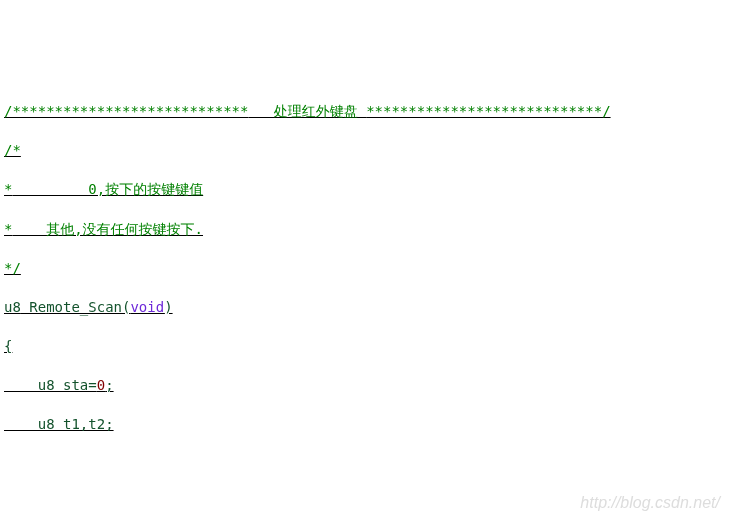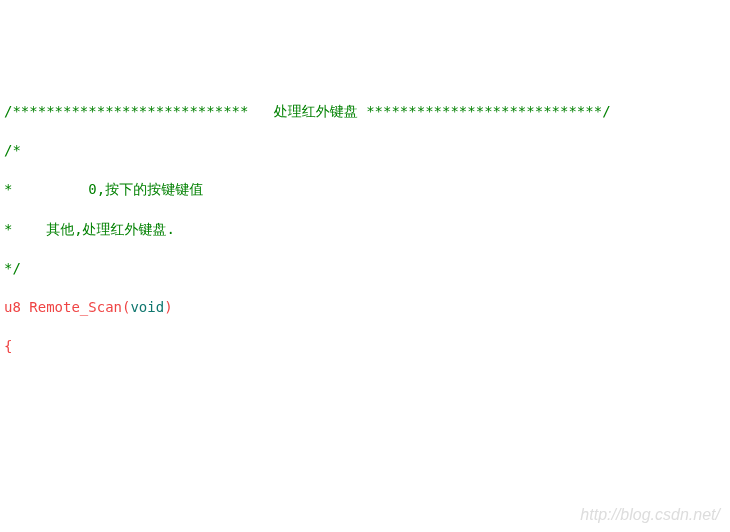--- a/index.html
+++ b/index.html
@@ -10,48 +10,50 @@
       line-height: 1.4;
       background: #ffffff;
       color: #000000;
       white-space: pre;
       position: relative;
       width: 730px;
       height: 532px;
       box-sizing: border-box;
       overflow: hidden;
     }
-    .line { white-space: pre; }
+    .line { white-space: pre; text-decoration: underline; }
     .maroon { color: #800000; }
     .green { color: #008000; }
-    .blue { color: #0f766e; }
-    .black { color: #ef4444; }
+    .blue { color: #6d28d9; }
+    .black { color: #14532d; }
     .watermark {
       position: absolute;
-      bottom: 6px;
+      bottom: 18px;
       right: 10px;
       color: #dddddd;
       font-family: Arial, sans-serif;
       font-size: 16px;
       font-style: italic;
     }
   </style>
 </head>
 <body>
 
 
 
 <div>
 <div class="line"><span class="green">/****************************</span><span class="green">   处理红外键盘 </span><span class="green">****************************/</span></div>
 <div class="line"><span class="green">/*</span></div>
 <div class="line"><span class="green">*</span><span class="green">         0,按下的按键键值</span></div>
-<div class="line"><span class="green">*</span><span class="green">    其他,处理红外键盘.</span></div>
+<div class="line"><span class="green">*</span><span class="green">    其他,没有任何按键按下.</span></div>
 <div class="line"><span class="green">*/</span></div>
 <div class="line"><span class="black">u8</span><span class="black"> Remote_Scan(</span><span class="blue">void</span><span class="black">)</span></div>
 <div class="line"><span class="black">{</span></div>
+<div class="line"><span class="black">    u8 sta=</span><span class="maroon">0</span><span class="black">;</span></div>
+<div class="line"><span class="black">    u8 t1,t2;</span></div>
 
 
 
 
 
 
 
 
 
 

